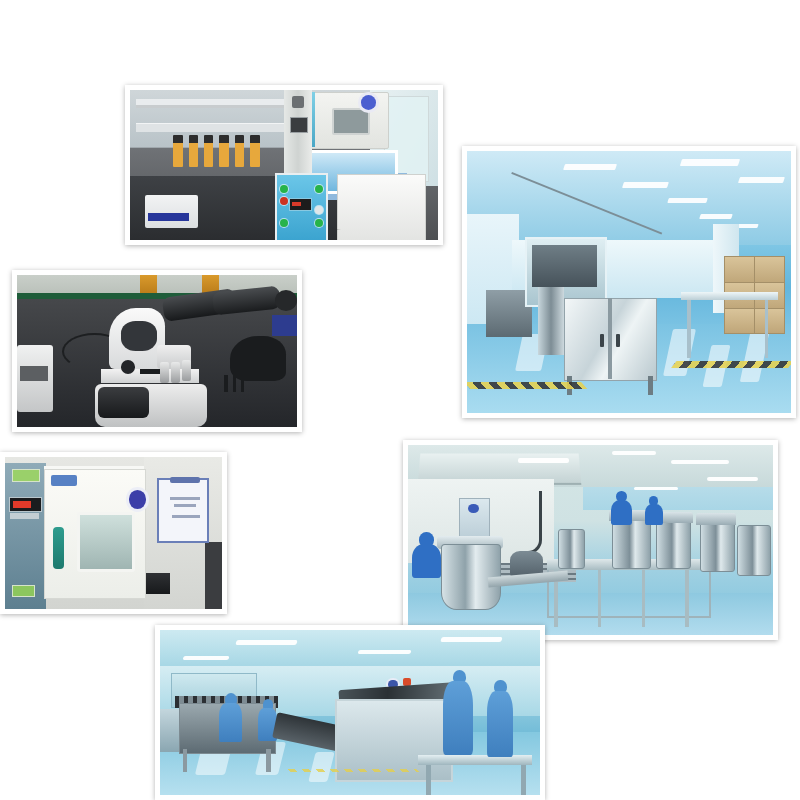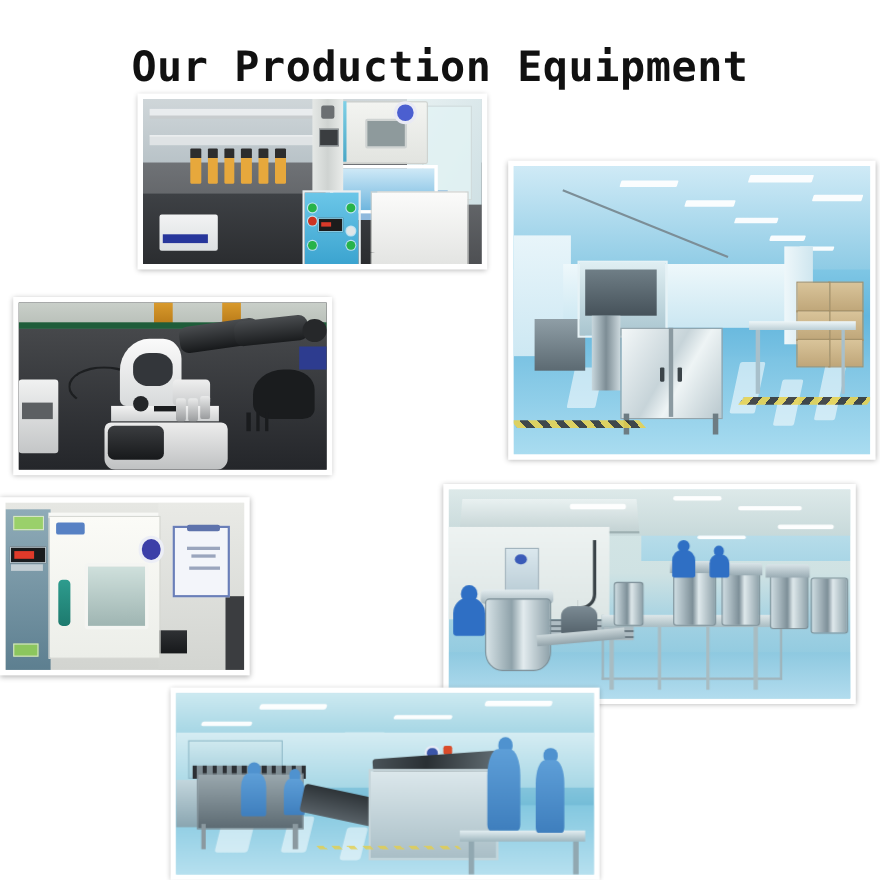--- a/index.html
+++ b/index.html
@@ -199,21 +199,20 @@
   .p6-dot { left:60%; top:30%; width:2.6%; height:6%; background:#3b55a8; border-radius:50%; box-shadow:0 0 0 2px #e7ecf7; }
   .p6-lamp { left:64%; top:29%; width:2%; height:5%; background:#d94b2a; border-radius:2px; }
   .p6-tape { left:34%; top:84%; width:34%; height:2%; background:repeating-linear-gradient(90deg,#e5cf4a 0 7px, rgba(0,0,0,0) 7px 14px); transform:skewX(48deg); opacity:0.8; }
   .p6-leftCab { left:0; top:48%; width:7%; height:26%; background:linear-gradient(#c3d6dd,#8aa6b1); }
 </style>
 </head>
 <body>
 
 <div id="page">
 
-  <h1 id="title">Our Production Equipment</h1>
 
   <div class="photo" id="ph1" style="left: 125px; top: 85px; width: 318px; height: 160px;">
     <div class="img">
       <div class="p1-wallR"></div>
       <div class="p1-glass"></div>
       <div class="p1-shelfTop"></div>
       <div class="p1-rail"></div>
       <div class="p1-bench"></div>
       <div class="p1-tube" style="left:14%"></div>
       <div class="p1-tube" style="left:19%"></div>

